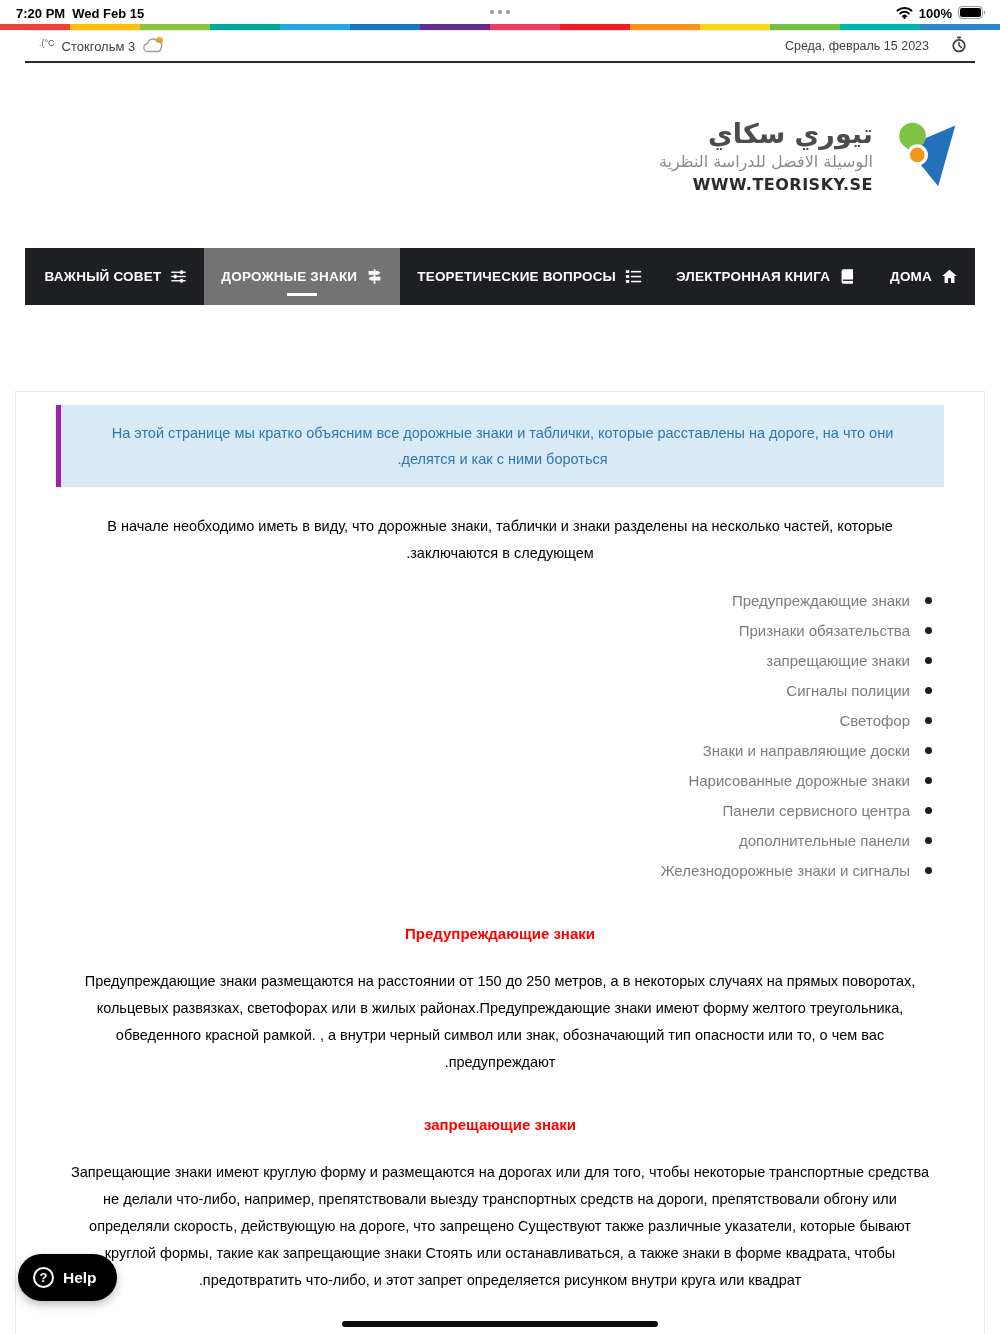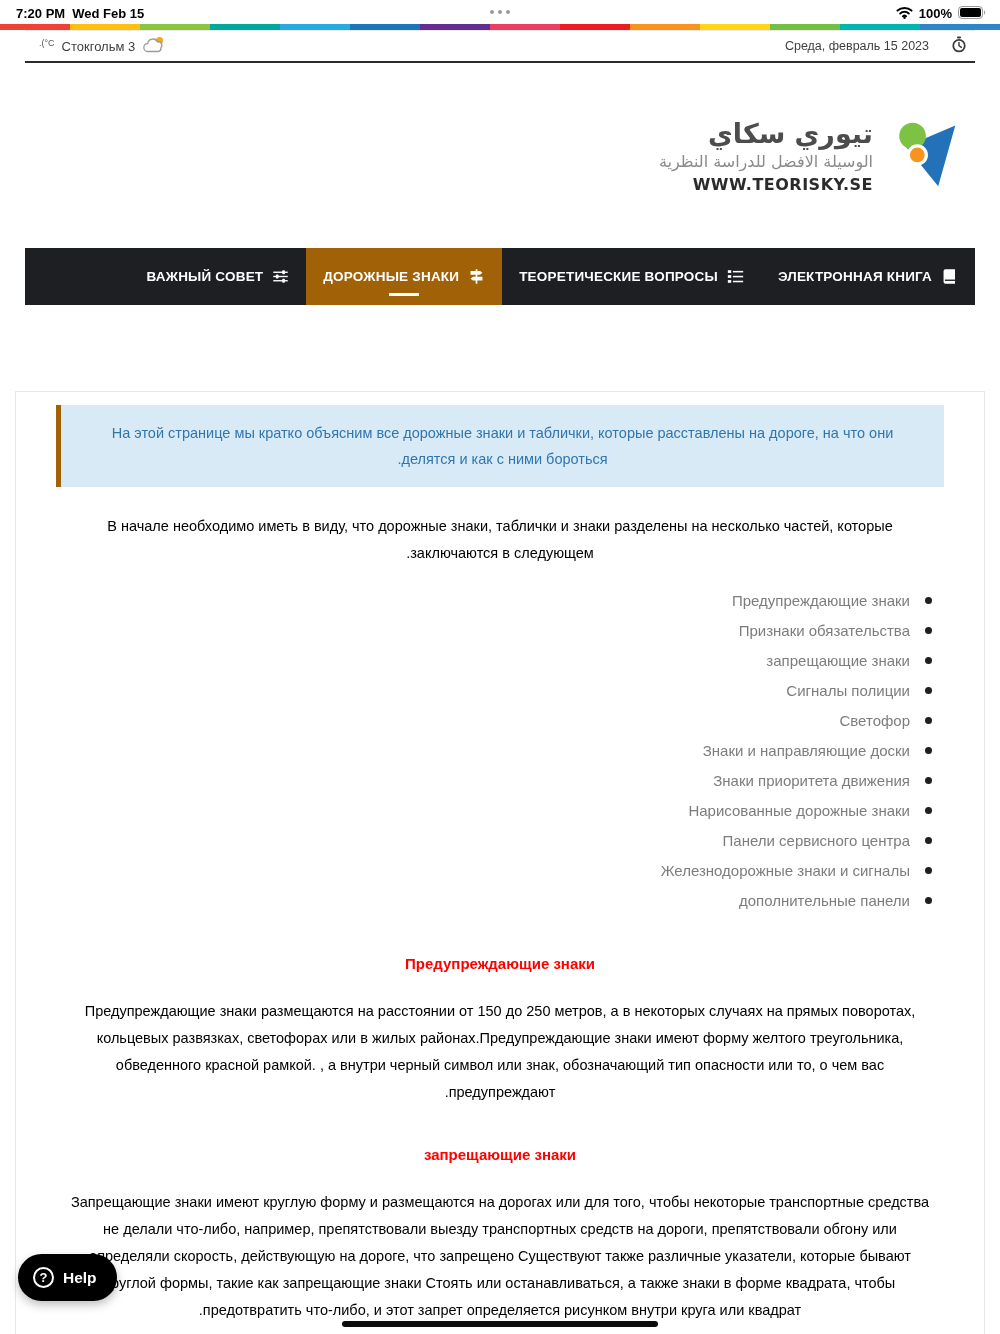--- a/index.html
+++ b/index.html
@@ -92,40 +92,40 @@
     color: #fff;
     font-size: 13.5px;
     font-weight: 700;
     letter-spacing: .2px;
     cursor: pointer;
     position: relative;
     text-decoration: none;
     white-space: nowrap;
     text-align: center;
   }
-  .nav-item.active { background:#a16207; }
+  .nav-item.active { background:#737373; }
   .nav-item.active::after {
     content:"";
     position:absolute;
     bottom:9px; left:50%; transform:translateX(-50%);
     width:30px; height:3px; background:#fff;
   }
   .nav-icon { display:flex; align-items:center; }
   .nav-icon svg { width:17px; height:17px; }
 
   
   .content-card {
     margin: 86px 15px 0;
     background: #fff;
     border: 1px solid #e8e8e8;
     padding: 13px 40px 90px;
   }
   .intro-box {
     background: #d8eaf6;
-    border-left: 5px solid #a16207;
+    border-left: 5px solid #a21caf;
     padding: 15px 26px;
   }
   .intro-box p {
     color: #3076ad;
     font-size: 14.5px;
     line-height: 26px;
     text-align: center;
     direction: rtl;
   }
   .para {
@@ -267,20 +267,28 @@
           <path d="M22 32 L74 10 L56 74 Z" fill="#2372b9"></path>
           <circle cx="29" cy="21" r="14" fill="#7dc242"></circle>
           <circle cx="34" cy="41" r="9.5" fill="#f7941d" stroke="#fff" stroke-width="3.5"></circle>
         </svg>
       </span>
     </div>
   </div>
 
   <nav class="navbar">
 
+    <a class="nav-item">
+      <span class="nav-icon">
+        <svg viewBox="0 0 20 20" fill="#fff">
+            <path d="M10 2 L18.5 9.4 H15.8 V17.5 H11.8 V12.2 H8.2 V17.5 H4.2 V9.4 H1.5 Z"></path>
+          </svg>
+      </span>
+      <span class="nav-label">ДОМА</span>
+    </a>
 
     <a class="nav-item">
       <span class="nav-icon">
         <svg viewBox="0 0 20 20">
             <path d="M5.2 1.5 H16.5 V18.5 H5.2 A2.2 2.2 0 0 1 3 16.3 V3.7 A2.2 2.2 0 0 1 5.2 1.5 Z" fill="#fff"></path>
             <rect x="4.6" y="13.6" width="11.9" height="1.6" fill="#1d1f23"></rect>
           </svg>
       </span>
       <span class="nav-label">ЭЛЕКТРОННАЯ КНИГА</span>
     </a>
@@ -354,37 +362,33 @@
     <div class="bullet-item">
         <span class="dot"></span>
         <span>Светофор</span>
       </div>
     <div class="bullet-item">
         <span class="dot"></span>
         <span>Знаки и направляющие доски</span>
       </div>
     <div class="bullet-item">
         <span class="dot"></span>
-        <span>Знаки приоритета движения</span>
-      </div>
-    <div class="bullet-item">
-        <span class="dot"></span>
         <span>Нарисованные дорожные знаки</span>
       </div>
     <div class="bullet-item">
         <span class="dot"></span>
         <span>Панели сервисного центра</span>
       </div>
     <div class="bullet-item">
         <span class="dot"></span>
+        <span>дополнительные панели</span>
+      </div>
+    <div class="bullet-item">
+        <span class="dot"></span>
         <span>Железнодорожные знаки и сигналы</span>
-      </div>
-    <div class="bullet-item">
-        <span class="dot"></span>
-        <span>дополнительные панели</span>
       </div>
   </div>
 
   <h3 class="red-heading">Предупреждающие знаки</h3>
   <p class="para">Предупреждающие знаки размещаются на расстоянии от 150 до 250 метров, а в некоторых случаях на прямых поворотах, кольцевых развязках, светофорах или в жилых районах.Предупреждающие знаки имеют форму желтого треугольника, обведенного красной рамкой. , а внутри черный символ или знак, обозначающий тип опасности или то, о чем вас предупреждают.</p>
 
   <h3 class="red-heading">запрещающие знаки</h3>
   <p class="para">Запрещающие знаки имеют круглую форму и размещаются на дорогах или для того, чтобы некоторые транспортные средства не делали что-либо, например, препятствовали выезду транспортных средств на дороги, препятствовали обгону или определяли скорость, действующую на дороге, что запрещено Существуют также различные указатели, которые бывают круглой формы, такие как запрещающие знаки Стоять или останавливаться, а также знаки в форме квадрата, чтобы предотвратить что-либо, и этот запрет определяется рисунком внутри круга или квадрат.</p>
 
   <h3 class="red-heading">Признаки обязательства</h3>

